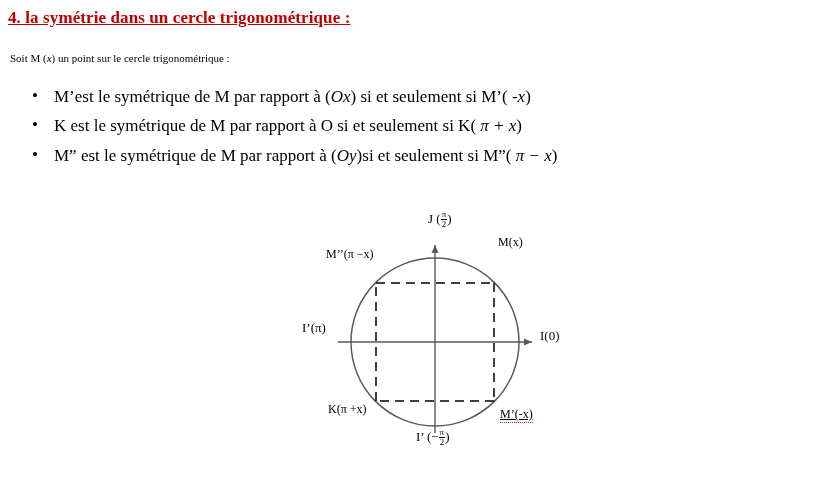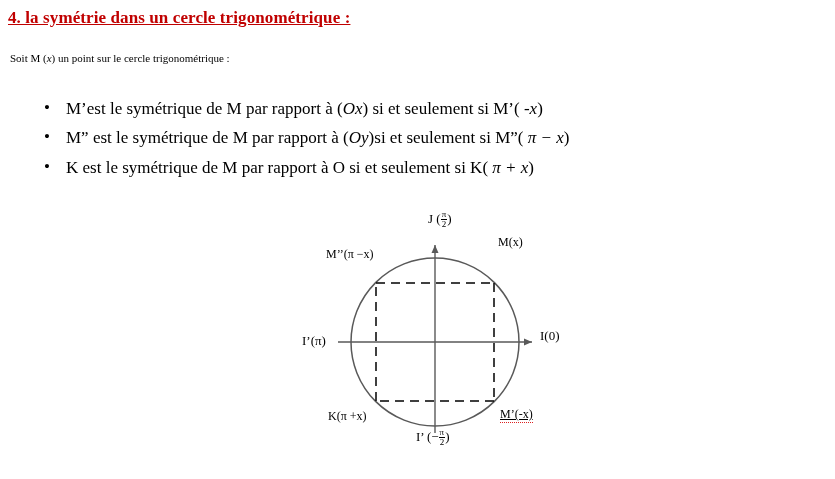--- a/index.html
+++ b/index.html
@@ -37,21 +37,21 @@
     top: 52px;
     font-size: 11px;
   }
   .intro .ital {
     font-style: italic;
   }
   ul.bullets {
     position: absolute;
     left: 10px;
     top: 86px;
-    margin: 12px;
+    margin: 0;
     padding: 0 0 0 44px;
     list-style: none;
     font-size: 17px;
   }
   ul.bullets li {
     position: relative;
     margin-bottom: 8px;
     line-height: 1.25;
   }
   ul.bullets li::before {
@@ -98,46 +98,46 @@
     display: block;
     padding: 0 1px;
   }
   .big { font-size: 13px; }
   .sq-underline {
     border-bottom: 1.5px dotted #d22;
   }
   .lbl-J { left: 128px; top: -5px; }
   .lbl-Mpp { left: 26px; top: 32px; }
   .lbl-M { left: 198px; top: 20px; }
-  .lbl-Ipi { left: 2px; top: 118px; }
+  .lbl-Ipi { left: 2px; top: 105px; }
   .lbl-I0 { left: 240px; top: 113px; }
-  .lbl-K { left: 28px; top: 194px; font-family: Liberation Serif, serif; }
+  .lbl-K { left: 28px; top: 187px; font-family: Liberation Serif, serif; }
   .lbl-Mp { left: 200px; top: 192px; text-decoration: underline; }
   .lbl-Iprime { left: 116px; top: 213px; }
 </style>
 </head>
 <body>
 
 <div class="page">
 
   <div class="title">4. la symétrie dans un cercle trigonométrique :</div>
 
   <div class="intro">
     <span>Soit M (</span><span class="ital">x</span><span>) un point sur le cercle trigonométrique :</span>
   </div>
 
   <ul class="bullets">
     <li>
       <span>M’est le symétrique de M par rapport à (</span><span class="ital">Ox</span><span>) si et seulement si M’( -</span><span class="ital">x</span><span>)</span>
     </li>
     <li>
-      <span>M” est le symétrique de M par rapport à (</span><span class="ital">Oy</span><span>)si et seulement si M”( </span><span class="ital">π − x</span><span>)</span>
+      <span>K est le symétrique de M par rapport à O si et seulement si K( </span><span class="ital">π + x</span><span>)</span>
     </li>
     <li>
-      <span>K est le symétrique de M par rapport à O si et seulement si K( </span><span class="ital">π + x</span><span>)</span>
+      <span>M” est le symétrique de M par rapport à (</span><span class="ital">Oy</span><span>)si et seulement si M”( </span><span class="ital">π − x</span><span>)</span>
     </li>
   </ul>
 
   <div class="figure">
     <svg class="fig-svg" width="300" height="255" viewBox="0 0 300 255">
 
       <g>
         <line x1="38" y1="127" x2="232" y2="127" stroke="#595959" stroke-width="1.4"></line>
         <polygon points="232,127 224,123.5 224,130.5" fill="#595959"></polygon>
         <line x1="135" y1="218" x2="135" y2="30" stroke="#595959" stroke-width="1.4"></line>

